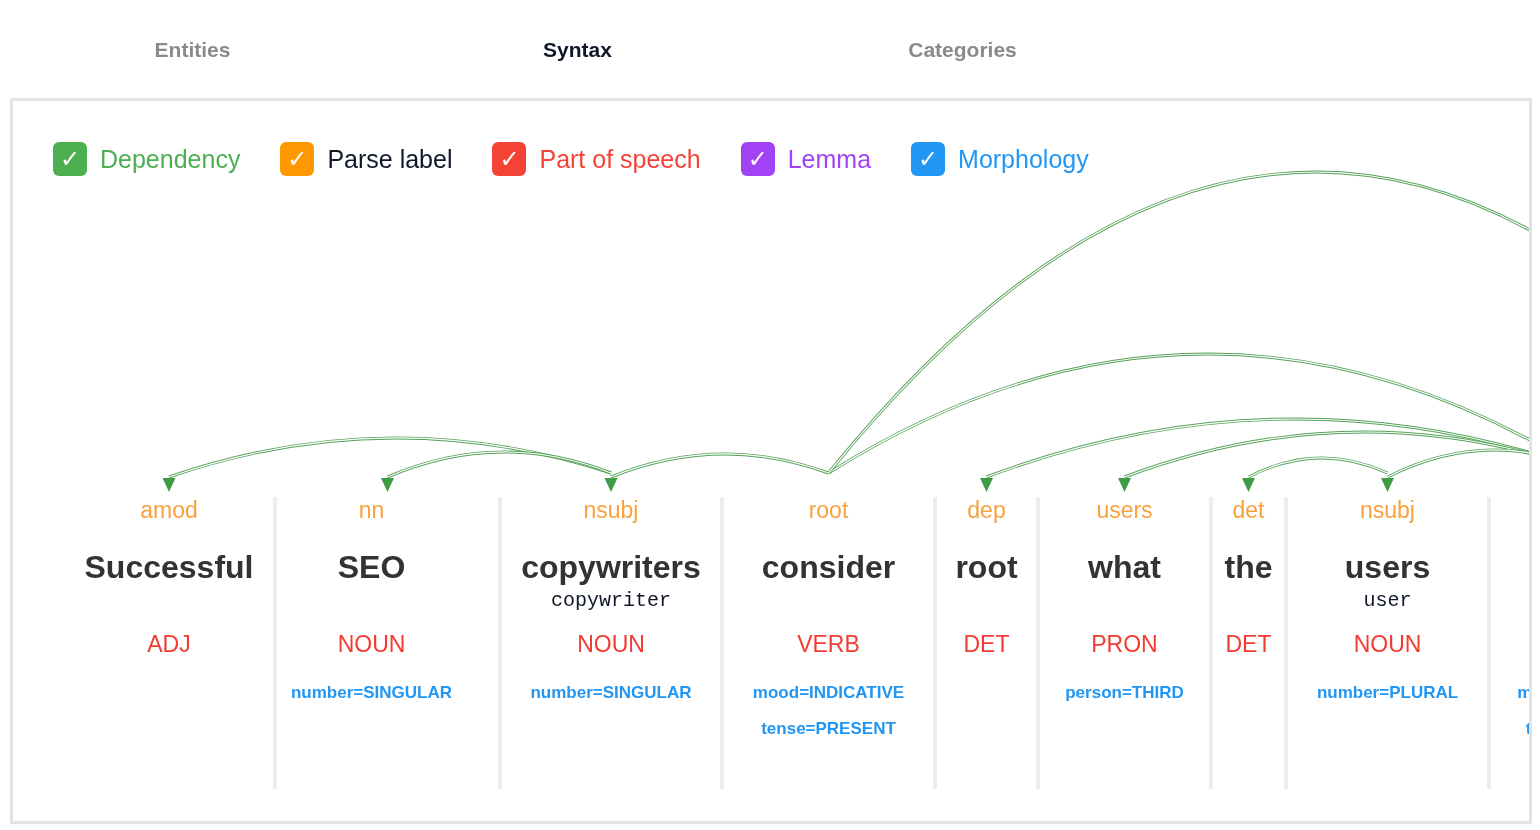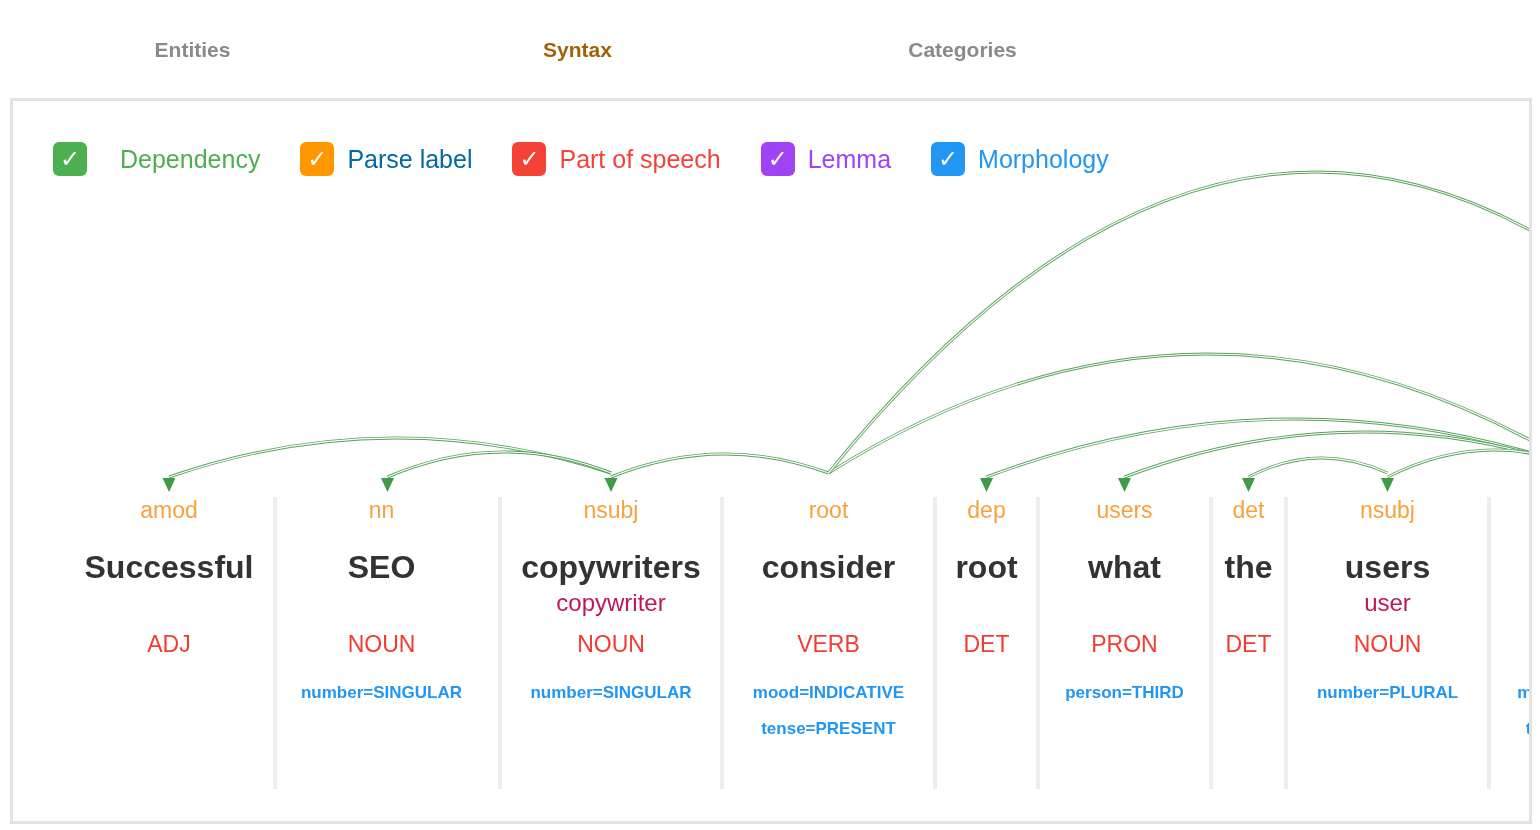--- a/index.html
+++ b/index.html
@@ -4,21 +4,21 @@
 <style>
   html,body{margin:0;padding:0;background:#ffffff;}
   body{width:1540px;height:830px;position:relative;overflow:hidden;
        font-family:"Liberation Sans","DejaVu Sans",sans-serif;}
 
   
   .tabbar{position:absolute;left:0;top:0;width:1540px;height:109px;display:flex;background:#fff;}
   .tab{position:relative;width:25%;height:100%;cursor:pointer;}
   .tab-label{position:absolute;top:38px;left:0;width:100%;text-align:center;
              font-size:21px;font-weight:bold;color:#8a8a8a;}
-  .tab.active .tab-label{color:#a16207;}
+  .tab.active .tab-label{color:#0f172a;}
   .underline{position:absolute;bottom:3px;left:50%;transform:translateX(-50%);
              width:356px;height:6px;background:#4285F4;}
 
   
   .card{position:absolute;left:10px;top:98px;width:1522px;height:726px;
         box-sizing:border-box;border:3px solid #e3e3e3;background:#fff;overflow:hidden;}
 
   
   .legend{position:absolute;left:40px;top:41px;display:flex;gap:40px;align-items:center;}
   .legend-item{display:flex;align-items:center;gap:13px;cursor:pointer;}
@@ -28,21 +28,21 @@
   .clabel{font-size:25px;}
 
   
   .viz{position:absolute;left:0;top:0;width:1516px;height:720px;margin-left:40px;}
   svg.arcs{position:absolute;left:0;top:0;overflow:hidden;}
   .sep{position:absolute;top:396px;height:292px;width:4px;background:#ededed;}
   .tokcol{position:absolute;top:396px;height:320px;}
   .trow{position:absolute;left:0;width:100%;text-align:center;white-space:nowrap;}
   .row-label{top:0;font-size:23px;color:#F9A13D;}
   .row-word{top:52px;font-size:32px;font-weight:bold;color:#333333;}
-  .row-lemma{top:92px;font-size:24px;color:#be185d;}
+  .row-lemma{top:92px;font-size:20px;color:#0f172a;font-family:Liberation Mono, monospace;}
   .row-pos{top:134px;font-size:23px;color:#F23B31;}
   .row-morph{top:178px;font-size:17px;font-weight:bold;color:#2196F3;line-height:36px;}
   .morph-line{display:block;}
 </style>
 </head>
 <body>
 
 <nav class="tabbar">
     <div class="tab">
       <div class="tab-label">Entities</div>
@@ -55,27 +55,27 @@
       <div class="tab-label">Categories</div>
     </div>
   </nav>
 
 <section class="card">
   <div class="legend">
       <div class="legend-item">
         <div class="cbox" style="background: rgb(76, 175, 80);">
           <span class="check">✓</span>
         </div>
-        <span class="clabel" style="color: rgb(76, 175, 80); margin-left: 20px;">Dependency</span>
+        <span class="clabel" style="color: rgb(76, 175, 80);">Dependency</span>
       </div>
       <div class="legend-item">
         <div class="cbox" style="background: rgb(255, 152, 0);">
           <span class="check">✓</span>
         </div>
-        <span class="clabel" style="color: #0369a1;">Parse label</span>
+        <span class="clabel" style="color: #0f172a;">Parse label</span>
       </div>
       <div class="legend-item">
         <div class="cbox" style="background: rgb(244, 67, 54);">
           <span class="check">✓</span>
         </div>
         <span class="clabel" style="color: rgb(244, 67, 54);">Part of speech</span>
       </div>
       <div class="legend-item">
         <div class="cbox" style="background: rgb(161, 66, 244);">
           <span class="check">✓</span>
@@ -96,21 +96,21 @@
       <div class="sep" style="left: 880px;"></div>
       <div class="sep" style="left: 983px;"></div>
       <div class="sep" style="left: 1156px;"></div>
       <div class="sep" style="left: 1231px;"></div>
       <div class="sep" style="left: 1434px;"></div>
       <div class="tokcol" style="left: 10px; width: 212px;">
         <div class="trow row-label">amod</div>
         <div class="trow row-word">Successful</div>
         <div class="trow row-pos">ADJ</div>
       </div>
-      <div class="tokcol" style="left: 216px; width: 225px;">
+      <div class="tokcol" style="left: 206px; width: 225px;">
         <div class="trow row-label">nn</div>
         <div class="trow row-word">SEO</div>
         <div class="trow row-pos">NOUN</div>
         <div class="trow row-morph">
           <span class="morph-line">number=SINGULAR</span>
         </div>
       </div>
       <div class="tokcol" style="left: 447px; width: 222px;">
         <div class="trow row-label">nsubj</div>
         <div class="trow row-word">copywriters</div>

